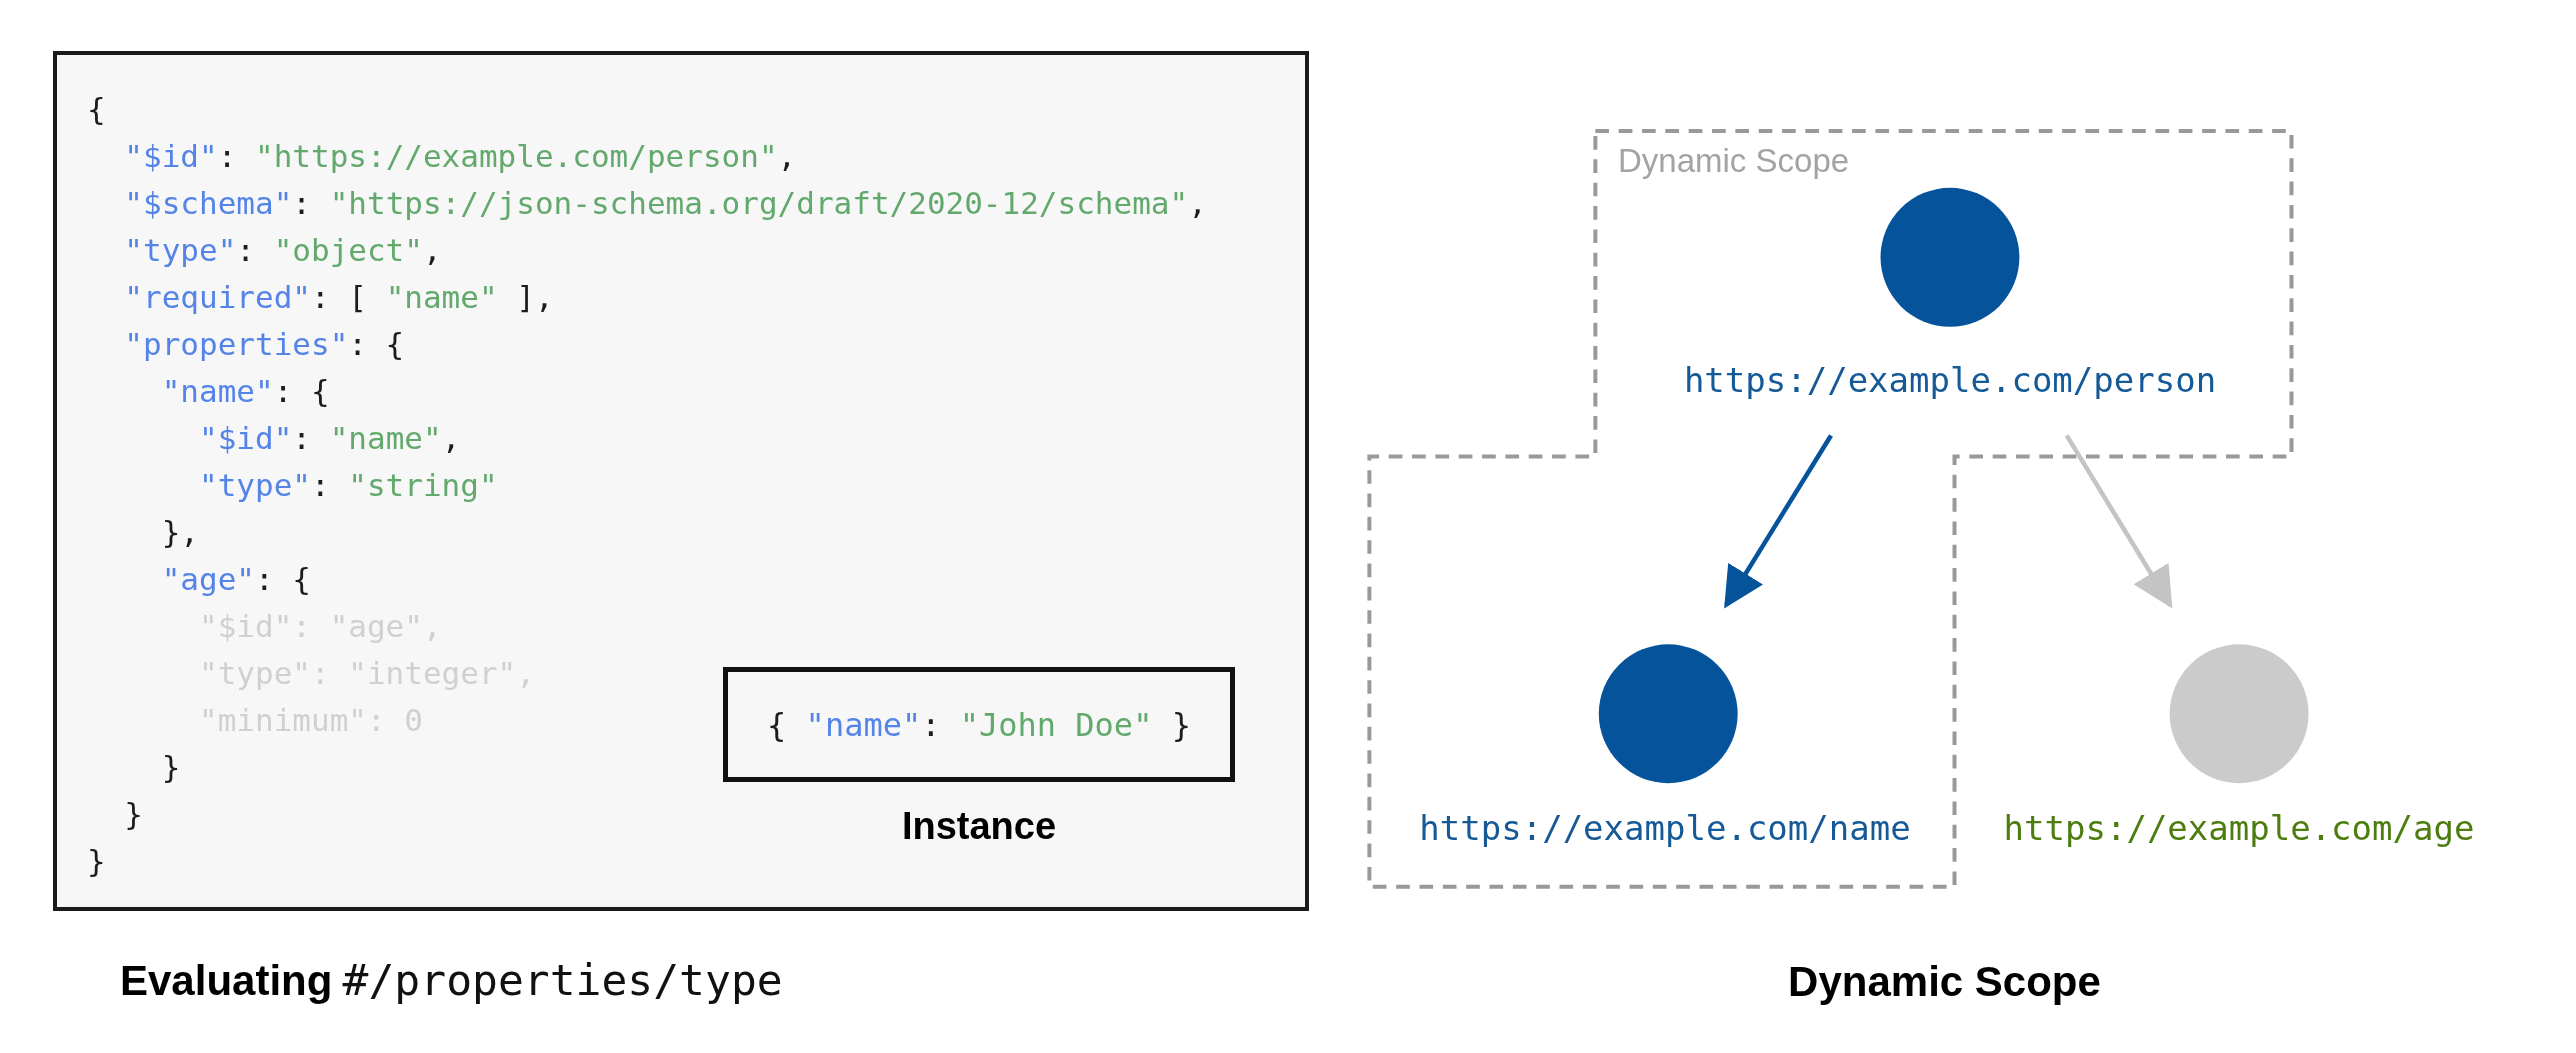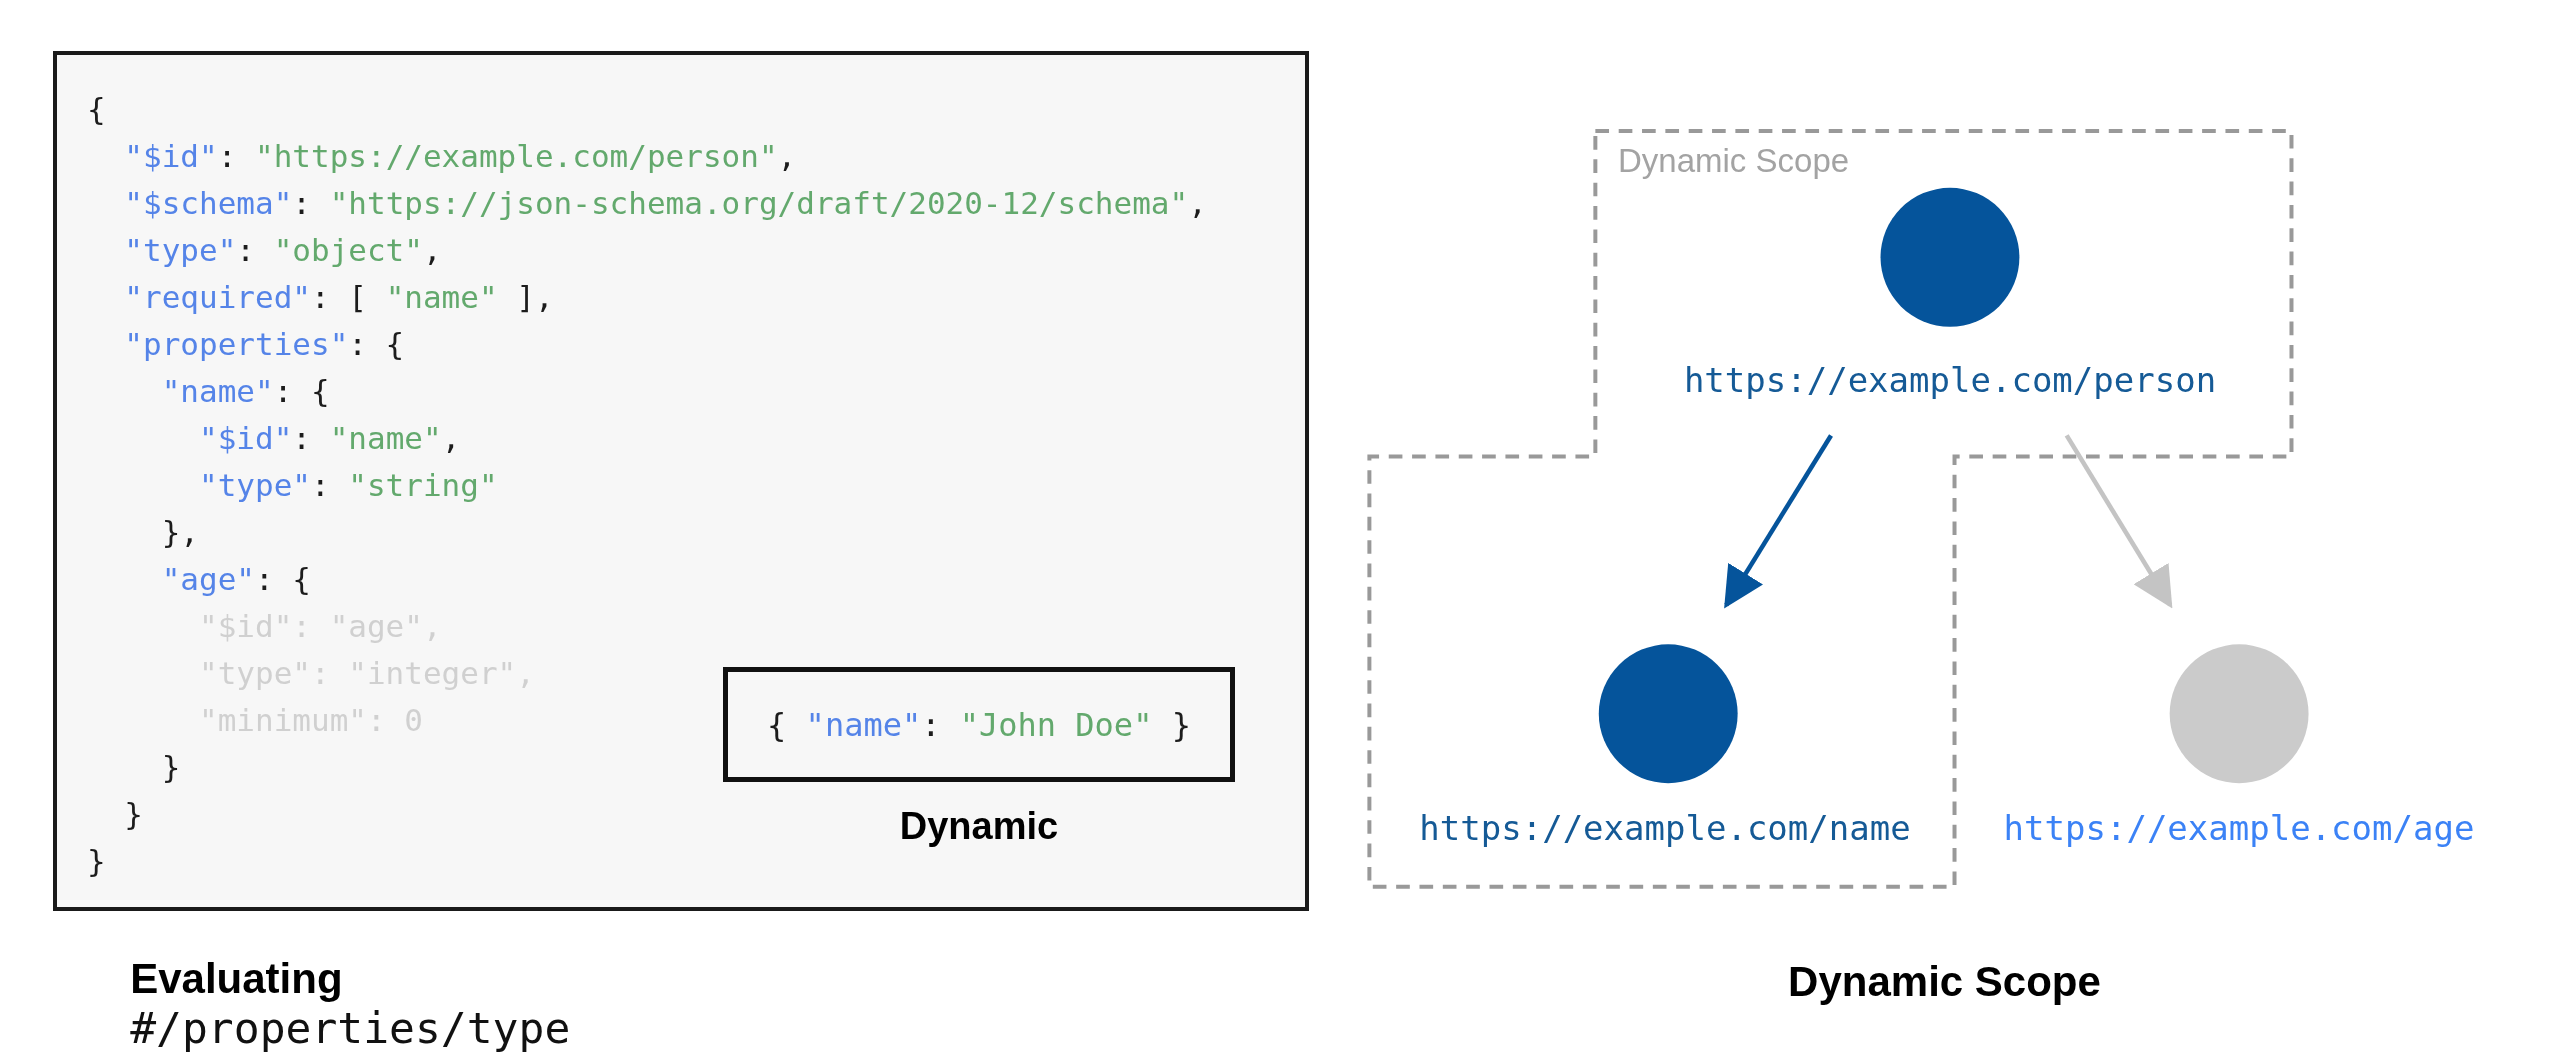--- a/index.html
+++ b/index.html
@@ -28,52 +28,52 @@
   }
   .instance-code{
     font-family:"DejaVu Sans Mono",monospace;font-size:32px;white-space:pre;color:#1c1c1c;
   }
   .instance-label{
     position:absolute;left:666px;top:750px;width:512px;
     text-align:center;font-weight:bold;font-size:38px;color:#000000;
   }
   
   .left-caption{
-    position:absolute;left:120px;top:955px;display:flex;align-items:baseline;color:#000;flex-direction:column;
+    position:absolute;left:120px;top:955px;display:flex;align-items:baseline;color:#000;
   }
   .cap-bold{font-weight:bold;font-size:42px;}
   .cap-mono{font-family:"DejaVu Sans Mono",monospace;font-size:43px;margin-left:10.2px;color:#111;}
   .right-caption{
     position:absolute;left:1745px;top:958px;width:399px;text-align:center;
     font-weight:bold;font-size:42px;color:#000000;
   }
   
   .scope-label{
     position:absolute;left:1618px;top:142px;font-size:33px;color:#a3a3a3;
   }
   .url{
     position:absolute;width:626px;text-align:center;
     font-family:"DejaVu Sans Mono",monospace;font-size:34px;
   }
   .url-person{left:1637px;top:360px;color:#155a96;}
   .url-name{left:1352px;top:808px;color:#155a96;}
-  .url-age{left:1926px;top:808px;color:#3b82f6;text-align:center;}
+  .url-age{left:1926px;top:808px;color:#4d7c0f;text-align:center;}
   .diagram-svg{position:absolute;left:0;top:0;}
 </style>
 </head>
 <body>
 
 <div class="stage">
 
   <section class="code-panel">
     <pre class="code"><div class="code-line"><span class="tok-p">{</span></div><div class="code-line"><span class="tok-p">  </span><span class="tok-k">"$id"</span><span class="tok-p">: </span><span class="tok-s">"https://example.com/person"</span><span class="tok-p">,</span></div><div class="code-line"><span class="tok-p">  </span><span class="tok-k">"$schema"</span><span class="tok-p">: </span><span class="tok-s">"https://json-schema.org/draft/2020-12/schema"</span><span class="tok-p">,</span></div><div class="code-line"><span class="tok-p">  </span><span class="tok-k">"type"</span><span class="tok-p">: </span><span class="tok-s">"object"</span><span class="tok-p">,</span></div><div class="code-line"><span class="tok-p">  </span><span class="tok-k">"required"</span><span class="tok-p">: [ </span><span class="tok-s">"name"</span><span class="tok-p"> ],</span></div><div class="code-line"><span class="tok-p">  </span><span class="tok-k">"properties"</span><span class="tok-p">: {</span></div><div class="code-line"><span class="tok-p">    </span><span class="tok-k">"name"</span><span class="tok-p">: {</span></div><div class="code-line"><span class="tok-p">      </span><span class="tok-k">"$id"</span><span class="tok-p">: </span><span class="tok-s">"name"</span><span class="tok-p">,</span></div><div class="code-line"><span class="tok-p">      </span><span class="tok-k">"type"</span><span class="tok-p">: </span><span class="tok-s">"string"</span></div><div class="code-line"><span class="tok-p">    },</span></div><div class="code-line"><span class="tok-p">    </span><span class="tok-k">"age"</span><span class="tok-p">: {</span></div><div class="code-line"><span class="tok-d">      "$id": "age",</span></div><div class="code-line"><span class="tok-d">      "type": "integer",</span></div><div class="code-line"><span class="tok-d">      "minimum": 0</span></div><div class="code-line"><span class="tok-p">    }</span></div><div class="code-line"><span class="tok-p">  }</span></div><div class="code-line"><span class="tok-p">}</span></div></pre>
     <div class="instance-box">
       <div class="instance-code"><span class="tok-p">{ </span><span class="tok-k">"name"</span><span class="tok-p">: </span><span class="tok-s">"John Doe"</span><span class="tok-p"> }</span></div>
     </div>
-    <div class="instance-label">Dynamic</div>
+    <div class="instance-label">Instance</div>
   </section>
 
   <div class="left-caption">
     <span class="cap-bold">Evaluating</span>
     <span class="cap-mono">#/properties/type</span>
   </div>
 
   <svg class="diagram-svg" width="2576" height="1053" viewBox="0 0 4524 1850">
     <defs>
       <marker id="ah-b" viewBox="0 0 10 10" refX="9" refY="5" markerWidth="9" markerHeight="9" orient="auto">

